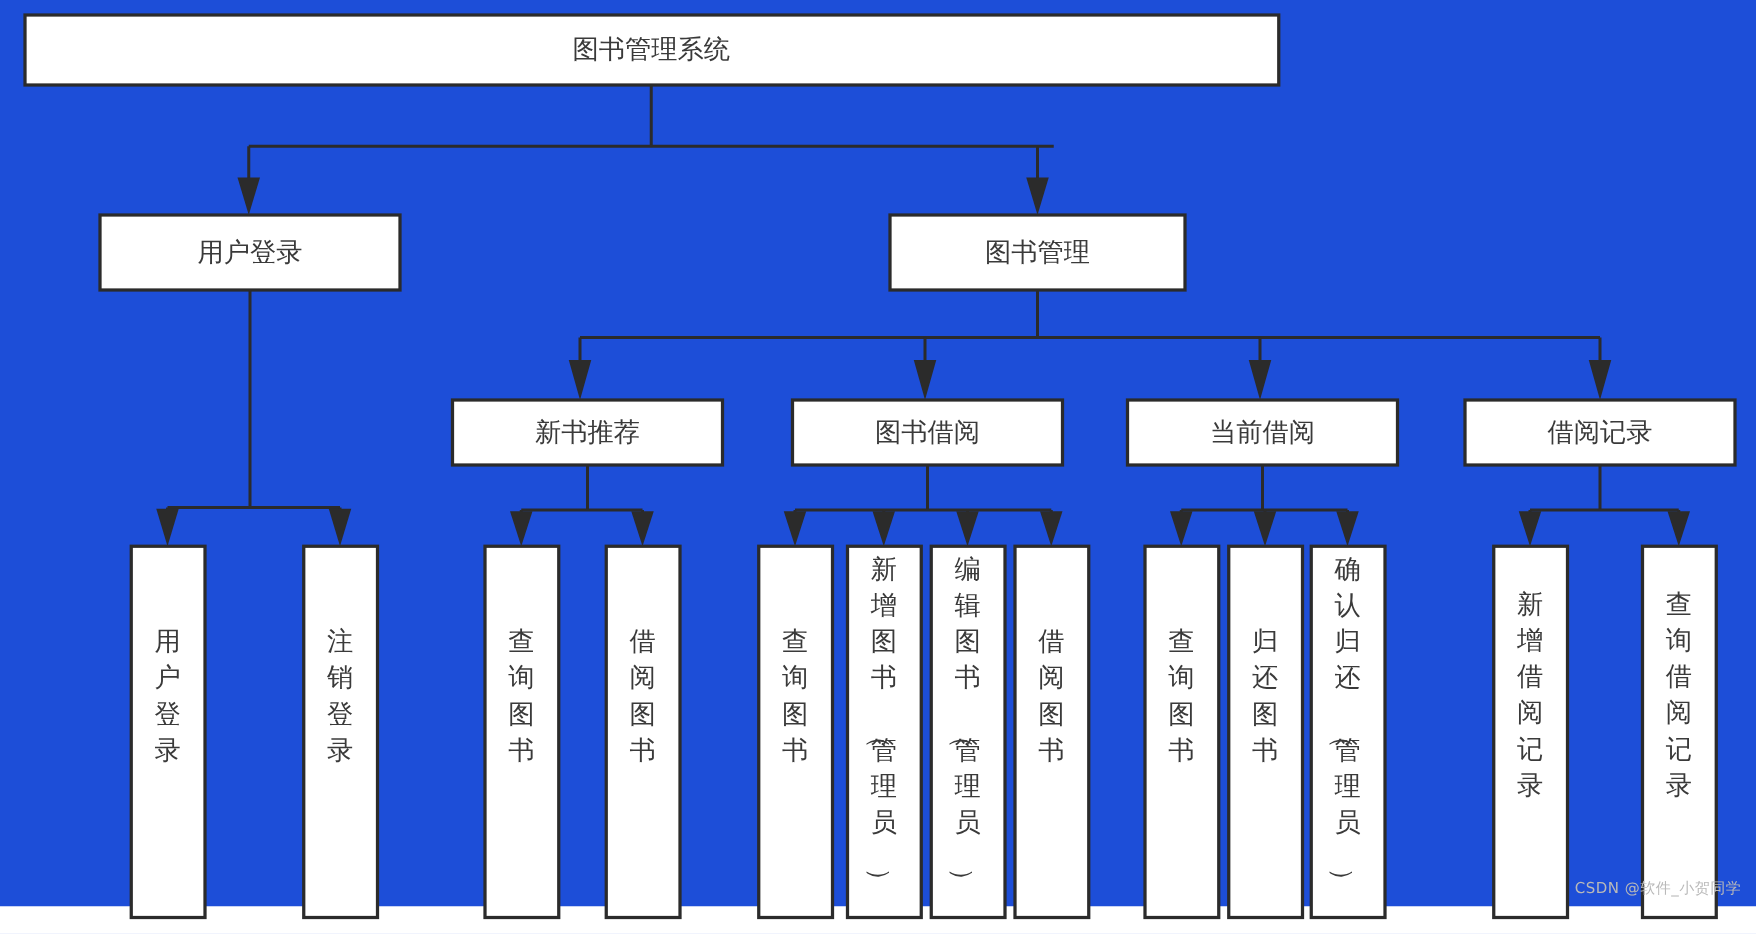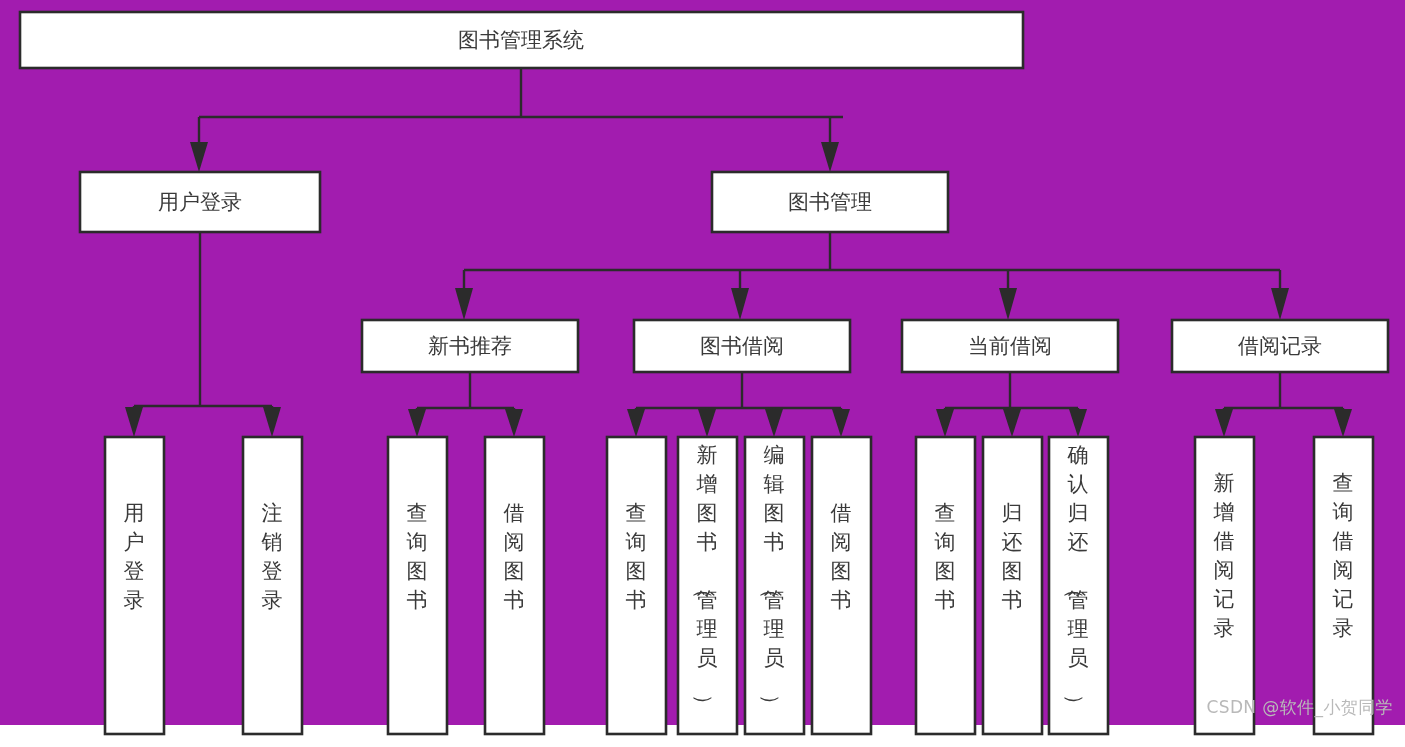--- a/index.html
+++ b/index.html
@@ -10,21 +10,21 @@
   body {
     width: 1405px;
     height: 747px;
     overflow: hidden;
     font-family: "DejaVu Sans", "Liberation Sans", sans-serif;
   }
   #diagram-root {
     position: relative;
     width: 1405px;
     height: 725px;
-    background: #a21caf;
+    background: #1d4ed8;
   }
   svg.diagram-canvas {
     position: absolute;
     top: 0;
     left: 0;
     width: 1405px;
     height: 747px;
     display: block;
   }
   .node-box {
@@ -53,21 +53,21 @@
     font-family: "DejaVu Sans", "Liberation Sans", sans-serif;
     font-size: 21px;
     fill: #3a3a3a;
     text-anchor: middle;
   }
   .watermark-text {
     position: absolute;
     right: 12px;
     bottom: 6px;
     font-family: "DejaVu Sans", "Liberation Sans", sans-serif;
-    font-size: 17px;
+    font-size: 12px;
     color: #b9b9b9;
     white-space: nowrap;
     letter-spacing: 0.4px;
     user-select: none;
   }
 </style>
 </head>
 <body>
 
 <div id="diagram-root">

